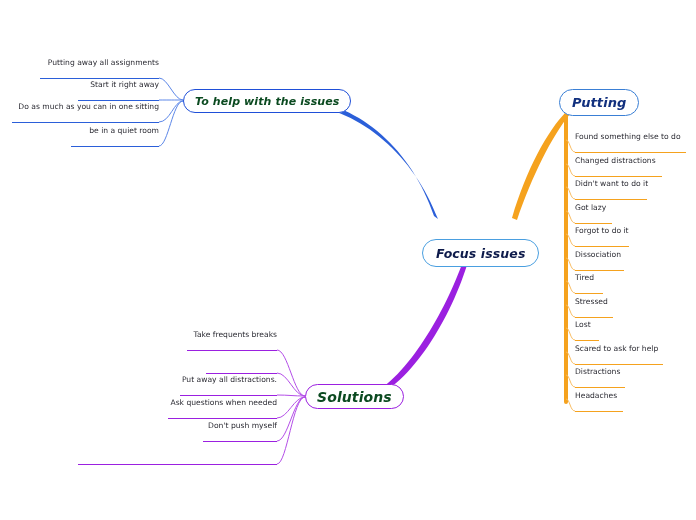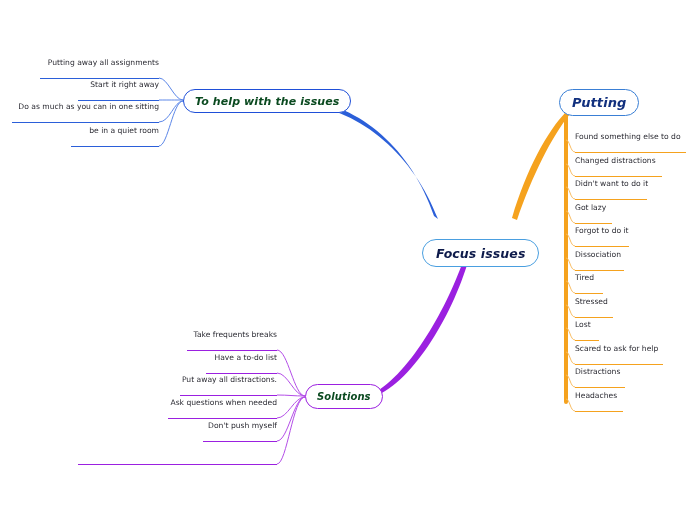--- a/index.html
+++ b/index.html
@@ -60,21 +60,21 @@
   .node-reasons {
     border: 1.8px solid #3a7fd5;
     color: #12307e;
     font-size: 13px;
     height: 27px;
     padding: 0 12px;
   }
   .node-purple {
     border: 1.8px solid #9b20e0;
     color: #0b4a20;
-    font-size: 10px;
+    font-size: 14px;
     height: 25px;
     padding: 0 11px;
   }
   
   .leaf {
     position: absolute;
     box-sizing: border-box;
     font-size: 7.6px;
     color: #2b2b33;
     line-height: 11px;
@@ -236,23 +236,20 @@
 
   <div class="node node-purple" style="left:305px; top:384px;">
     <span>Solutions</span>
   </div>
 
   <div class="leaf leaf-left" style="left:60px; top:329px; width:217px;">
     <span class="leaf-text">Take frequents breaks</span>
   </div>
   <div class="rule rule-purple" style="left:187px; top:350px; width:90px;"></div>
 
-  <div class="leaf leaf-left" style="left:60px; top:352px; width:217px;">
-    <span class="leaf-text">Have a to-do list</span>
-  </div>
   <div class="rule rule-purple" style="left:206px; top:373px; width:71px;"></div>
 
   <div class="leaf leaf-left" style="left:60px; top:374px; width:217px;">
     <span class="leaf-text">Put away all distractions.</span>
   </div>
   <div class="rule rule-purple" style="left:180px; top:395px; width:97px;"></div>
 
   <div class="leaf leaf-left" style="left:60px; top:397px; width:217px;">
     <span class="leaf-text">Ask questions when needed</span>
   </div>

